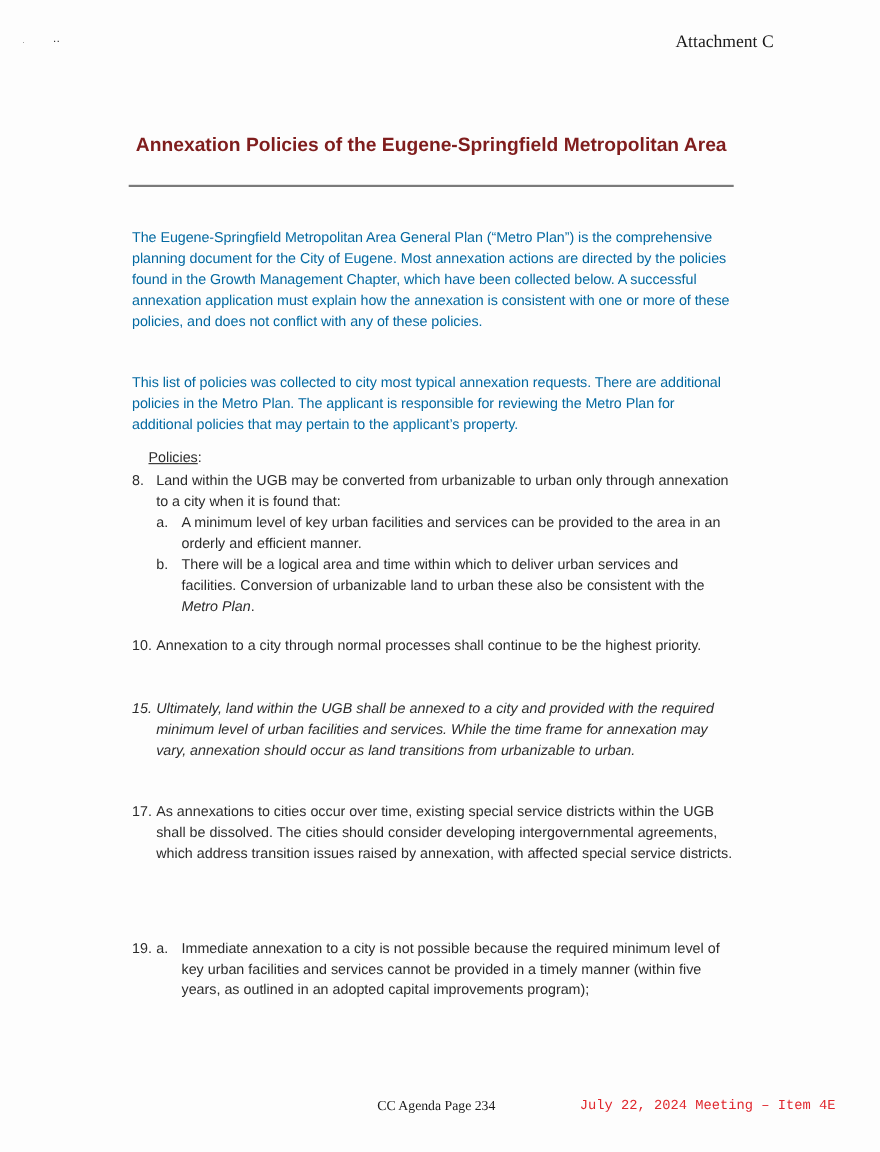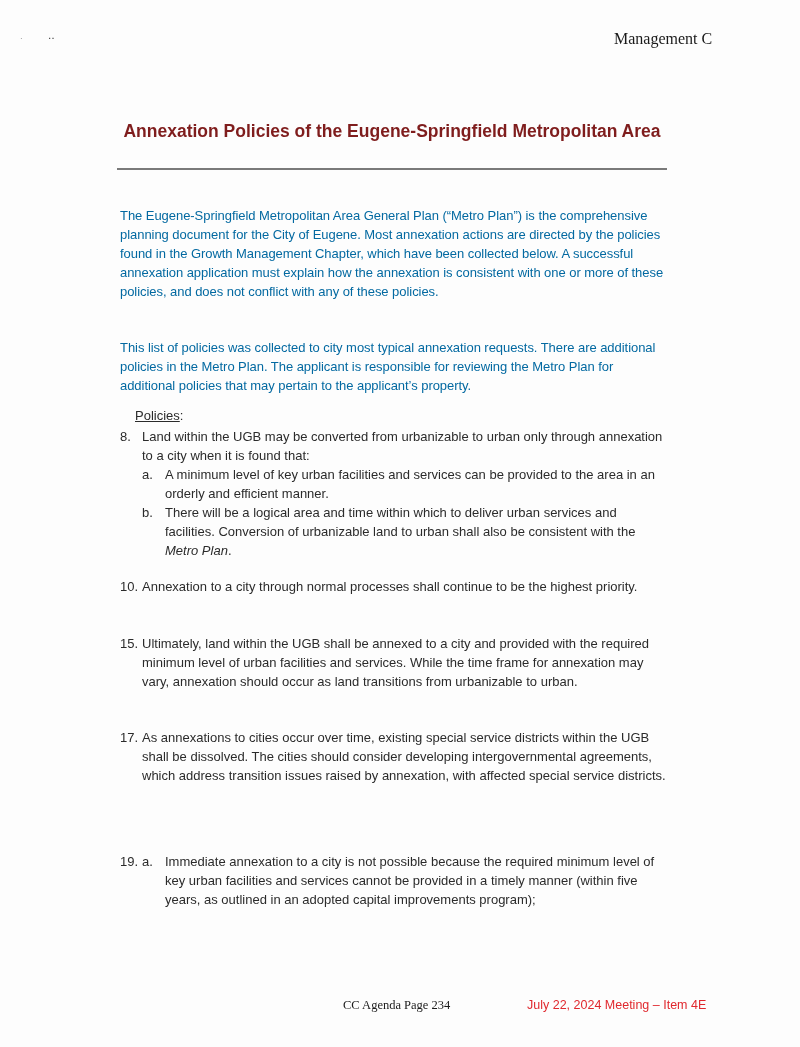--- a/index.html
+++ b/index.html
@@ -26,60 +26,60 @@
     .p1 { top: 206px; }
     .p2 { top: 338px; }
     .policies-label { position: absolute; top: 408px; left: 120px; font-size: 13px; text-decoration: underline; color: #2b2b2b; margin-left: 15px; }
     .policy { position: absolute; left: 120px; width: 550px; font-size: 13px; line-height: 19px; color: #2b2b2b; }
     .policy .num { position: absolute; left: 0; top: 0; }
     .policy .text { margin-left: 22px; }
     .policy .sub { position: relative; margin-left: 22px; padding-left: 23px; }
     .policy .sub .letter { position: absolute; left: 0; top: 0; }
     .pol-8 { top: 427px; }
     .pol-10 { top: 577px; }
-    .pol-15 { top: 634px; }
+    .pol-15 { top: 634px; font-style: italic; }
     .pol-17 { top: 728px; }
     .pol-19 { top: 822px; margin-top: 30px; }
     .footer-page {
       position: absolute; top: 998px; left: 343px;
       font-family: "Liberation Serif", "DejaVu Serif", serif; font-size: 12.5px; color: #1a1a1a;
     }
     .footer-meeting {
       position: absolute; top: 998px; left: 527px;
-      font-family: Liberation Sans, sans-serif; font-size: 12.5px; color: #e0282e;
+      font-family: Liberation Mono, monospace; font-size: 12.5px; color: #e0282e;
     }
   </style>
 </head>
 <body>
 
 <span class="scan-mark" style="top:32px;left:20px;font-size:8px;color:#999;">․</span>
 <span class="scan-mark" style="top:30px;left:48px;">‥</span>
 
-<div class="header-attach">Management C</div>
+<div class="header-attach">Attachment C</div>
 
 <div class="title">
   <div>Annexation Policies of the Eugene-Springfield Metropolitan Area</div>
 </div>
 <div class="title-rule"></div>
 
 <div class="body-text p1">The Eugene-Springfield Metropolitan Area General Plan (“Metro Plan”) is the comprehensive planning document for the City of Eugene.  Most annexation actions are directed by the policies found in the Growth Management Chapter, which have been collected below.  A successful annexation application must explain how the annexation is consistent with one or more of these policies, and does not conflict with any of these policies.</div>
 <div class="body-text p2">This list of policies was collected to city most typical annexation requests.  There are additional policies in the Metro Plan.  The applicant is responsible for reviewing the Metro Plan for additional policies that may pertain to the applicant’s property.</div>
 
 <div class="policies-label"><span>Policies</span><span style="text-decoration:none;display:inline-block;">:</span></div>
 
 <div class="policy pol-8">
   <span class="num">8.</span>
   <div class="text">Land within the UGB may be converted from urbanizable to urban only through annexation to a city when it is found that:</div>
   <div class="sub">
     <span class="letter">a.</span>
     <span>A minimum level of key urban facilities and services can be provided to the area in an orderly and efficient manner.</span>
   </div>
   <div class="sub">
     <span class="letter">b.</span>
-    <span>There will be a logical area and time within which to deliver urban services and facilities. Conversion of urbanizable land to urban shall also be consistent with the </span><em>Metro Plan</em><span>.</span>
+    <span>There will be a logical area and time within which to deliver urban services and facilities. Conversion of urbanizable land to urban these also be consistent with the </span><em>Metro Plan</em><span>.</span>
   </div>
 </div>
 
 <div class="policy pol-10">
   <span class="num">10.</span>
   <div class="text">Annexation to a city through normal processes shall continue to be the highest priority.</div>
 </div>
 
 <div class="policy pol-15">
   <span class="num">15.</span>

